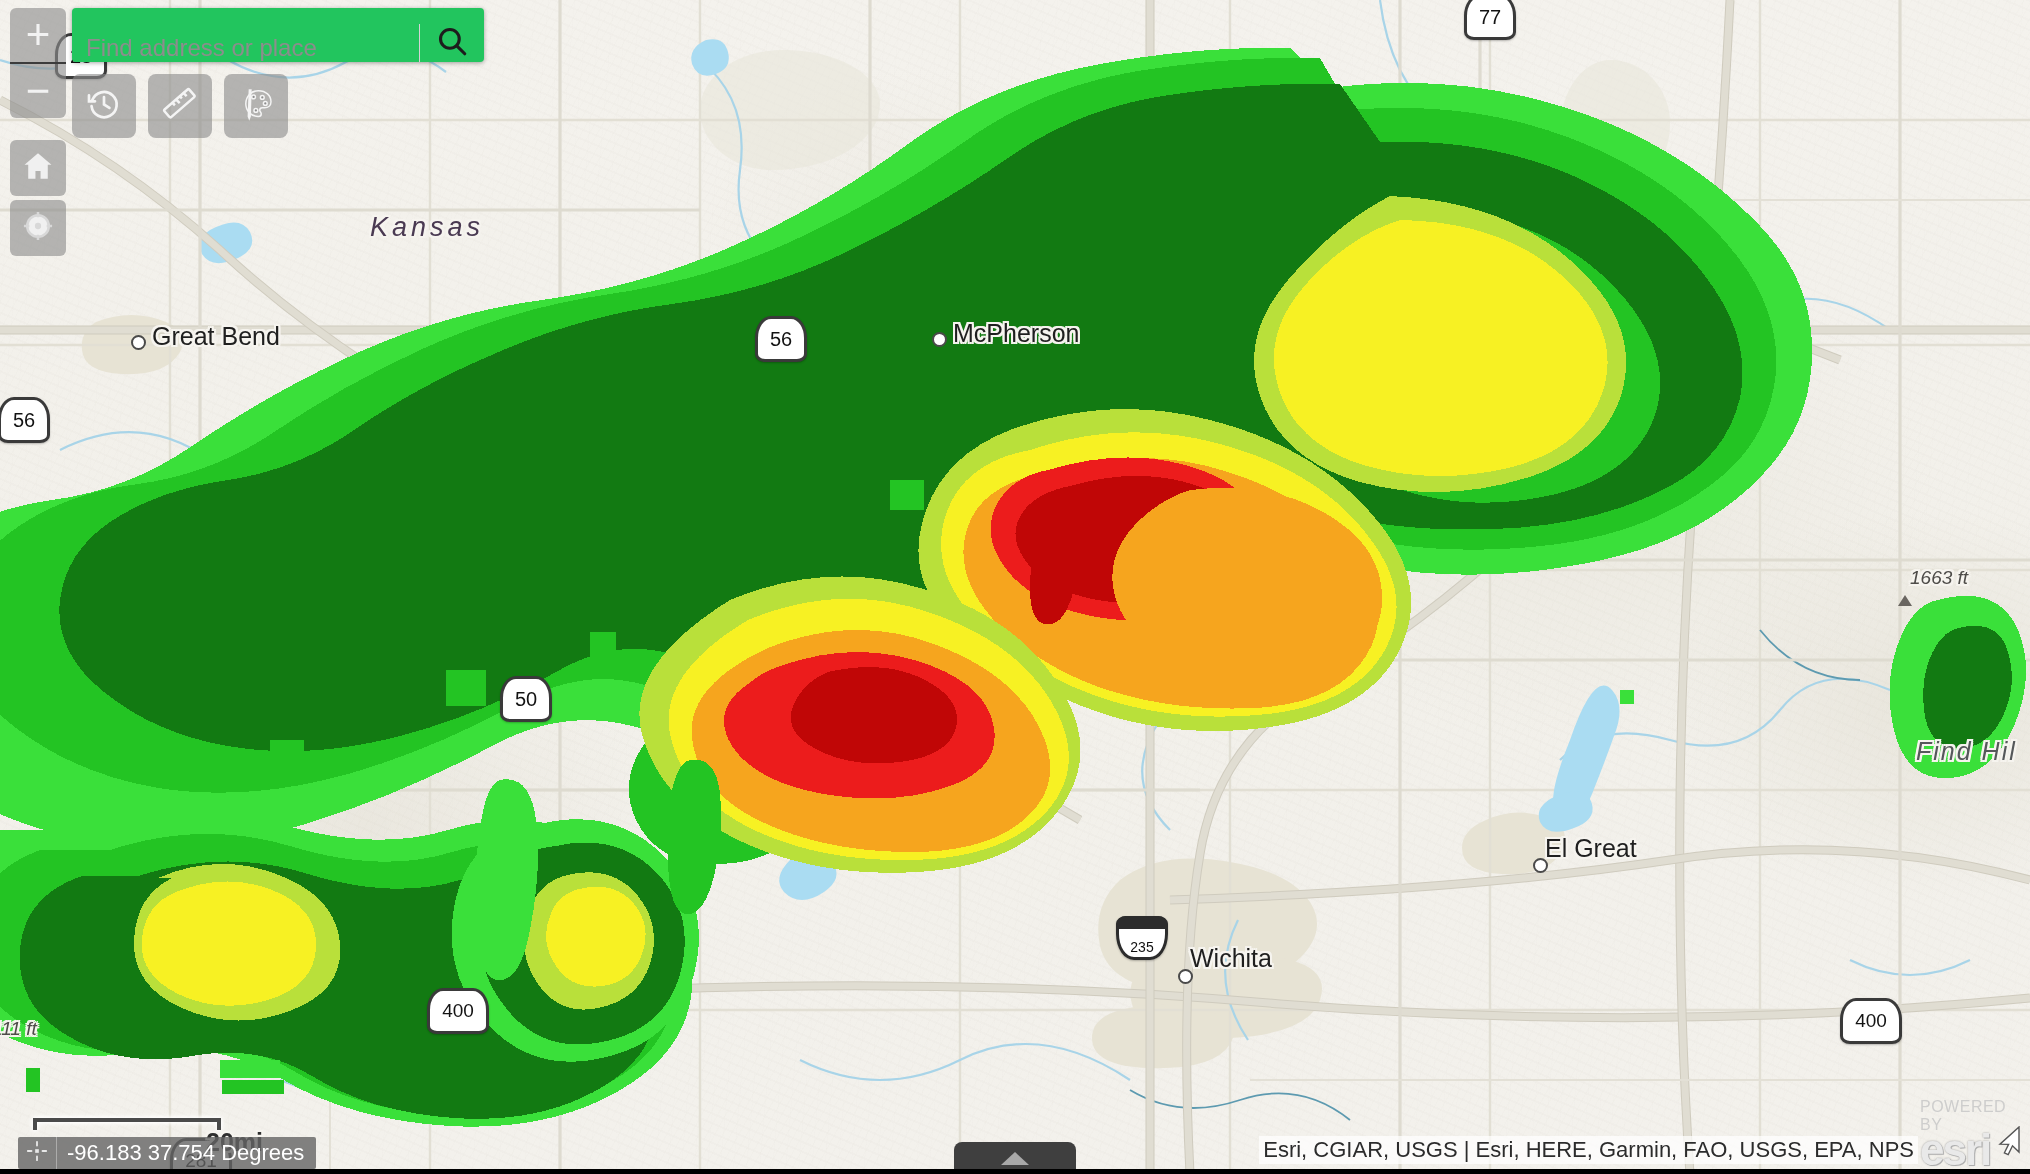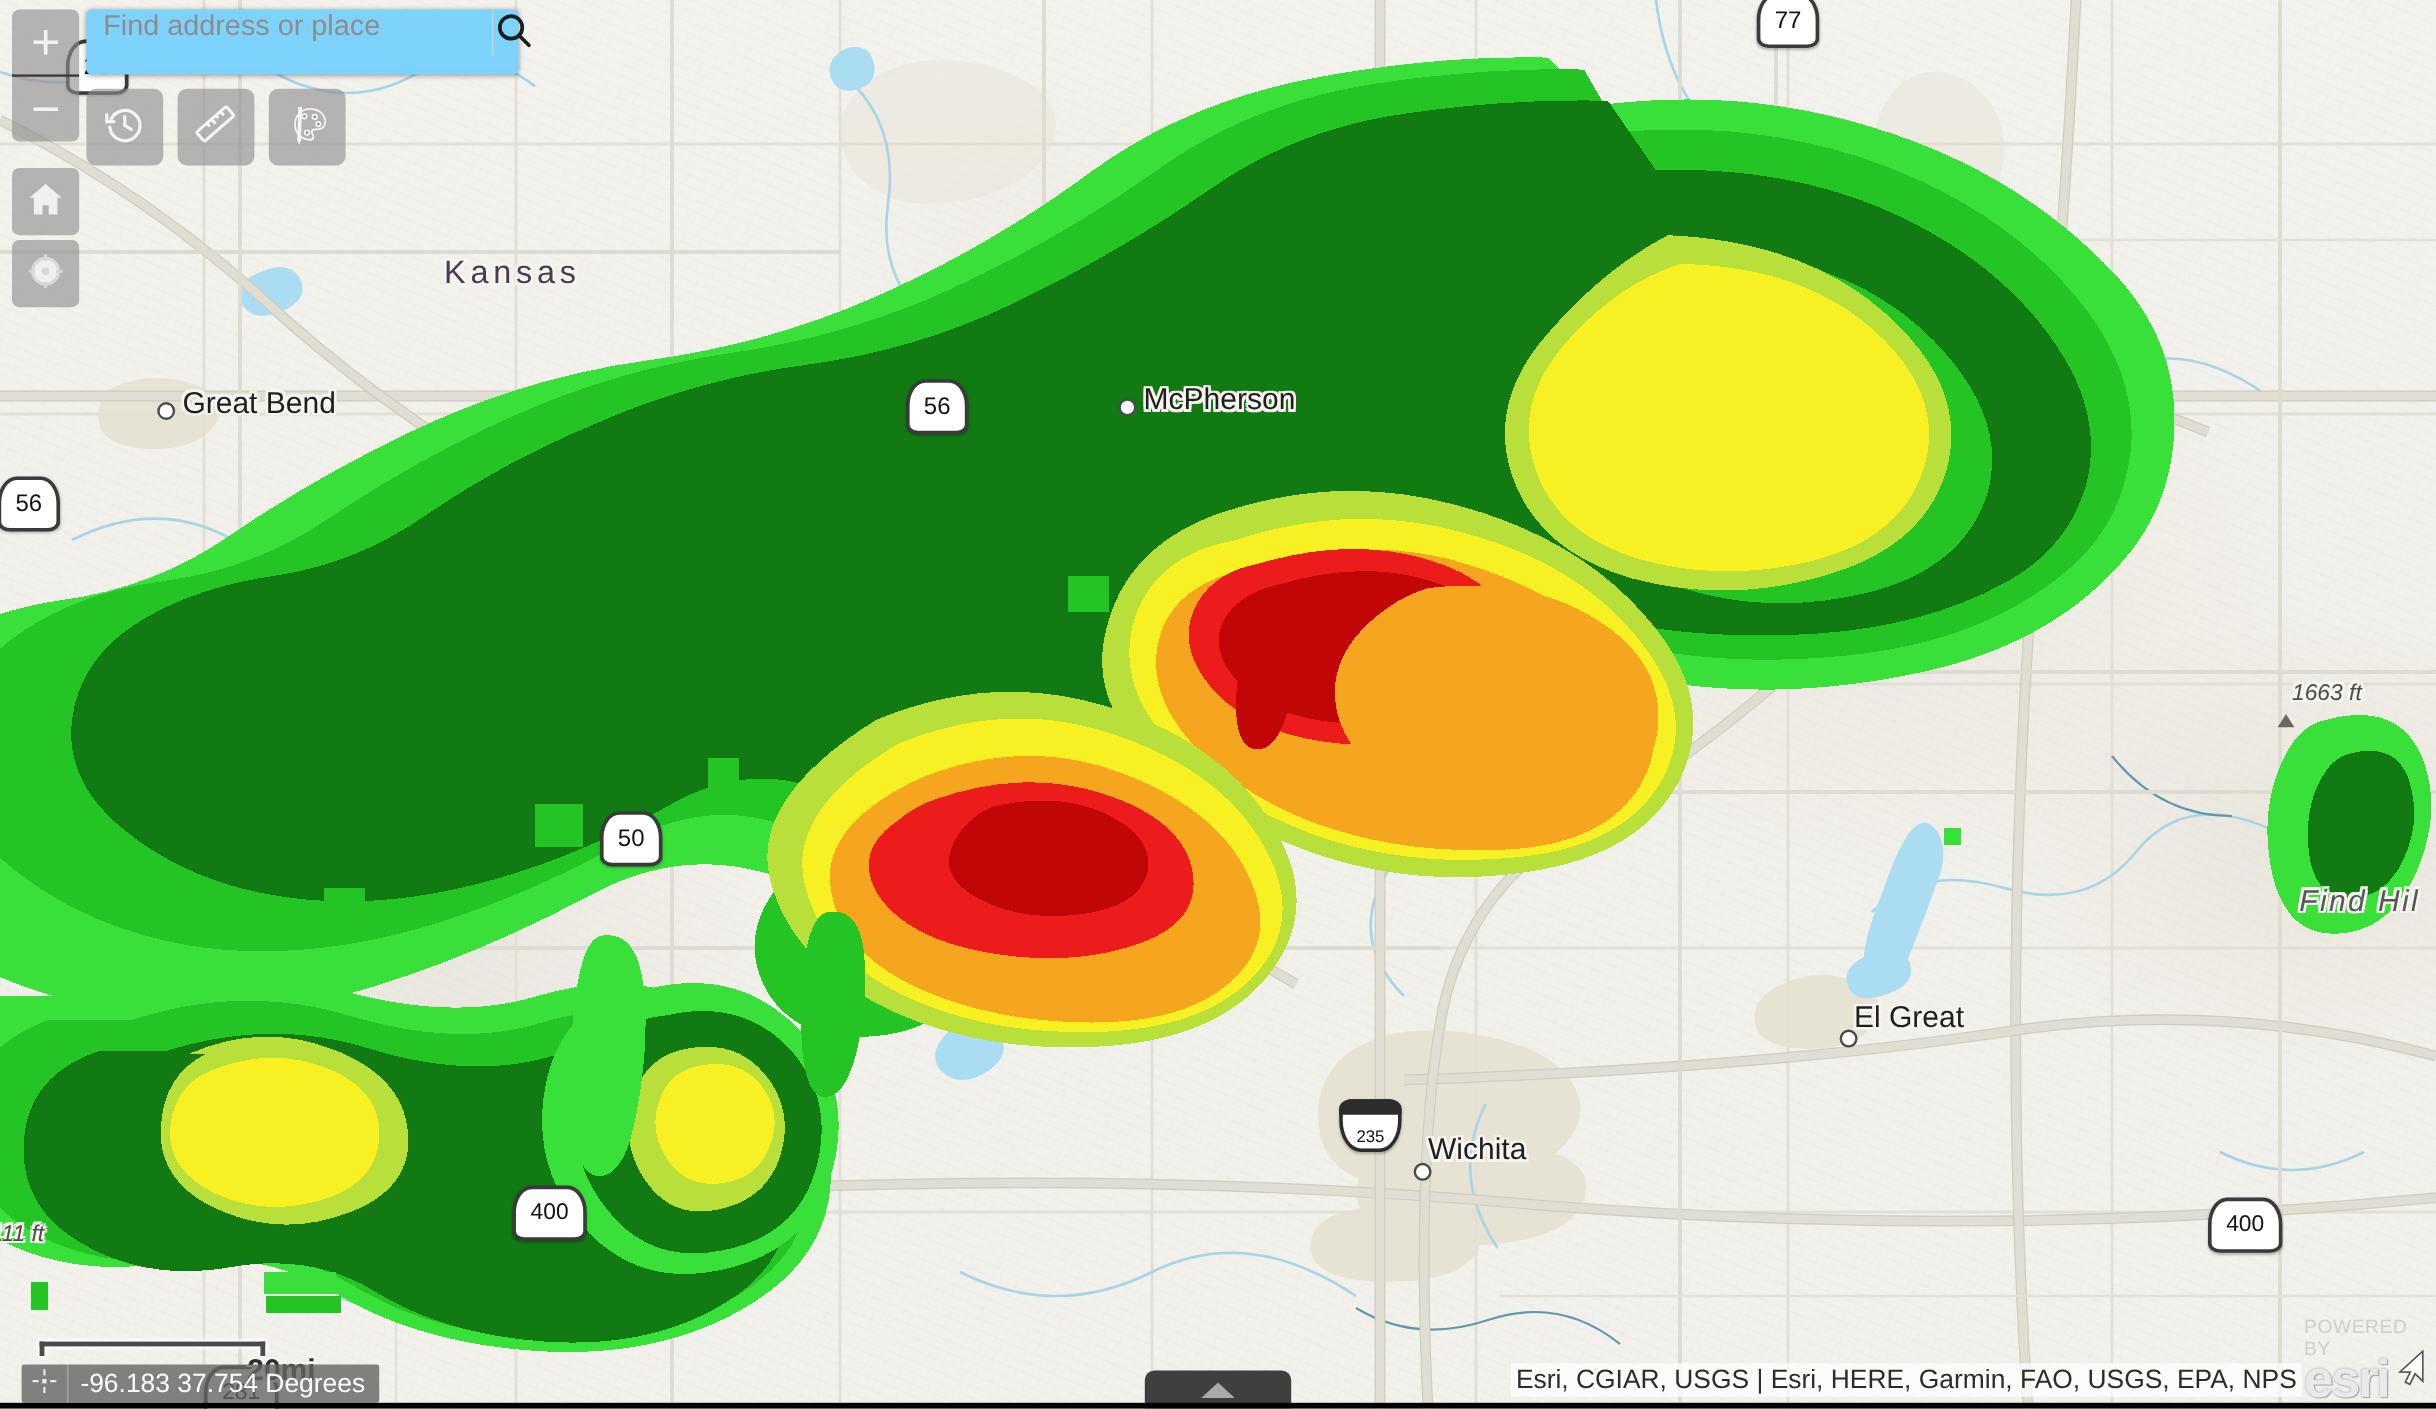--- a/index.html
+++ b/index.html
@@ -126,24 +126,24 @@
   .sq-btn {
     position:absolute; left:10px; width:56px; height:56px;
     background:rgba(140,140,140,0.62); border-radius:6px;
     display:flex; align-items:center; justify-content:center; cursor:pointer;
   }
   .sq-btn svg { fill:#f0f0f0; }
 
   
   .search-wrap {
     position:absolute; left:72px; top:8px;
-    width:360px; height:54px;
-    background:#7dd3fc; border-radius:4px;
+    width:412px; height:54px;
+    background:#22c55e; border-radius:4px;
     box-shadow: 0 1px 4px rgba(0,0,0,.35);
-    display:flex; align-items:flex-start;
+    display:flex; align-items:flex-end;
   }
   .search-input {
     flex:1; border:0; outline:0; background:transparent;
     font-size:24px; color:#3a3a3a; padding:0 14px;
     font-family:"Liberation Sans", sans-serif;
   }
   .search-input::placeholder { color:#8d8d8d; }
   .search-go {
     width:64px; border-left:1px solid #d4d4d4;
     display:flex; align-items:center; justify-content:center; cursor:pointer;
@@ -415,21 +415,21 @@
         <rect x="890" y="480" width="34" height="30" fill="#23c423"></rect>
         <rect x="270" y="740" width="34" height="26" fill="#23c423"></rect>
         <rect x="590" y="632" width="26" height="34" fill="#23c423"></rect>
         <rect x="446" y="670" width="40" height="36" fill="#23c423"></rect>
         <rect x="1620" y="690" width="14" height="14" fill="#3ae03a"></rect>
       </g>
     </svg>
   </div>
 
   <div>
-    <div class="maplabel state-label" style="left:370px;top:212px;">Kansas</div>
+    <div class="maplabel state-label" style="left:370px;top:212px;font-style:italic;">Kansas</div>
     <div class="maplabel region-label" style="left:1916px;top:737px;">Find Hil</div>
 
     <div class="maplabel city-label" style="left:152px;top:322px;">Great Bend</div>
     <div class="city-dot" style="left:131px;top:335px;"></div>
 
     <div class="maplabel city-label" style="left:953px;top:319px;">McPherson</div>
     <div class="city-dot" style="left:932px;top:332px;"></div>
 
     <div class="maplabel city-label" style="left:1190px;top:944px;">Wichita</div>
     <div class="city-dot" style="left:1178px;top:969px;"></div>

